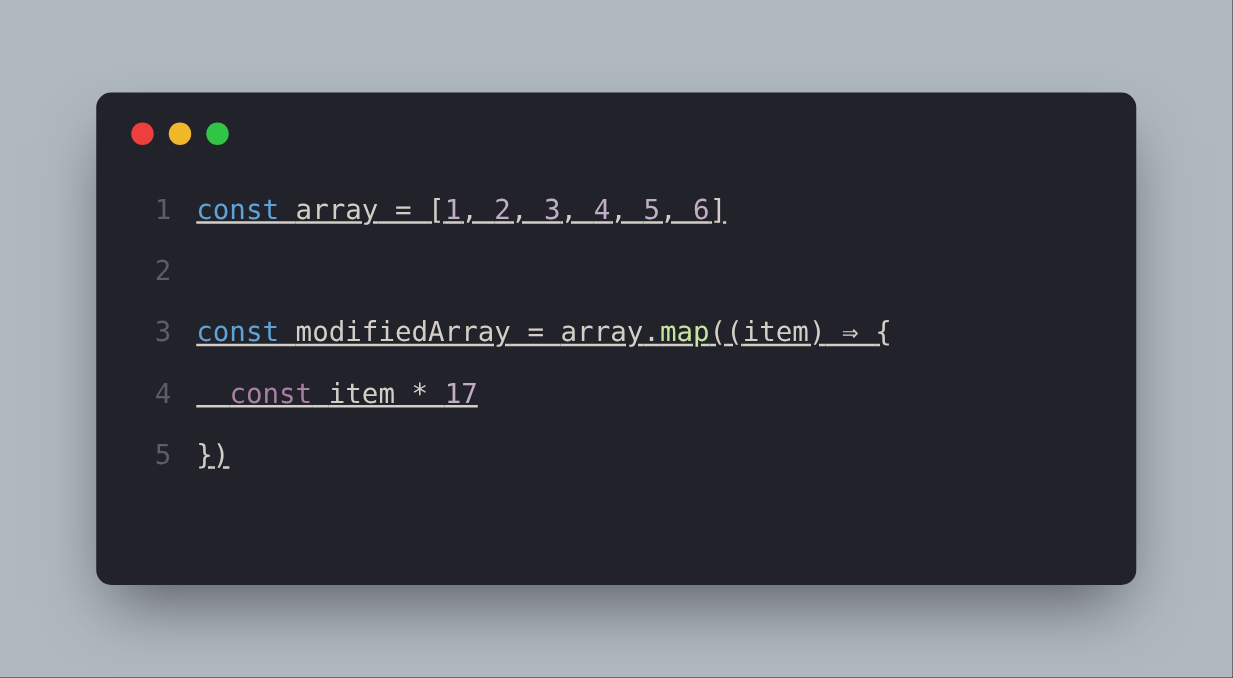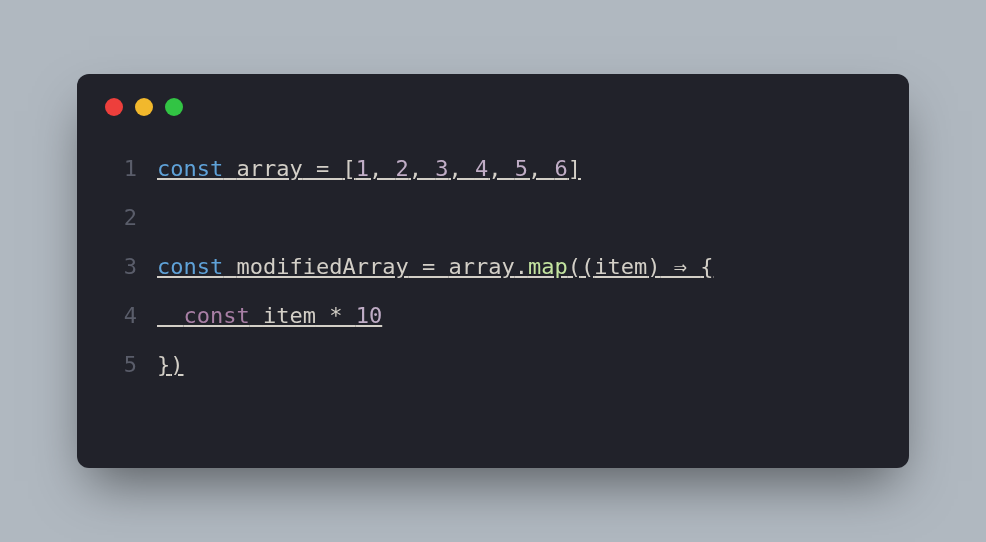--- a/index.html
+++ b/index.html
@@ -137,21 +137,21 @@
       <span class="code-content"></span>
     </div>
 
     <div class="code-line">
       <span class="line-number">3</span>
       <span class="code-content"><span class="tok-keyword">const</span> <span class="tok-variable">modifiedArray</span><span class="tok-operator"> = </span><span class="tok-variable">array</span><span class="tok-punctuation">.</span><span class="tok-property">map</span><span class="tok-bracket">(</span><span class="tok-bracket">(</span><span class="tok-variable">item</span><span class="tok-bracket">)</span><span class="tok-arrow"> ⇒ </span><span class="tok-bracket">{</span></span>
     </div>
 
     <div class="code-line">
       <span class="line-number">4</span>
-      <span class="code-content"><span>  </span><span class="tok-return">const</span><span> </span><span class="tok-variable">item</span><span class="tok-operator"> * </span><span class="tok-number">10</span></span>
+      <span class="code-content"><span>  </span><span class="tok-return">const</span><span> </span><span class="tok-variable">item</span><span class="tok-operator"> * </span><span class="tok-number">17</span></span>
     </div>
 
     <div class="code-line">
       <span class="line-number">5</span>
       <span class="code-content"><span class="tok-bracket">}</span><span class="tok-bracket">)</span></span>
     </div>
   </div>
 </div>
 
 </body></html>

